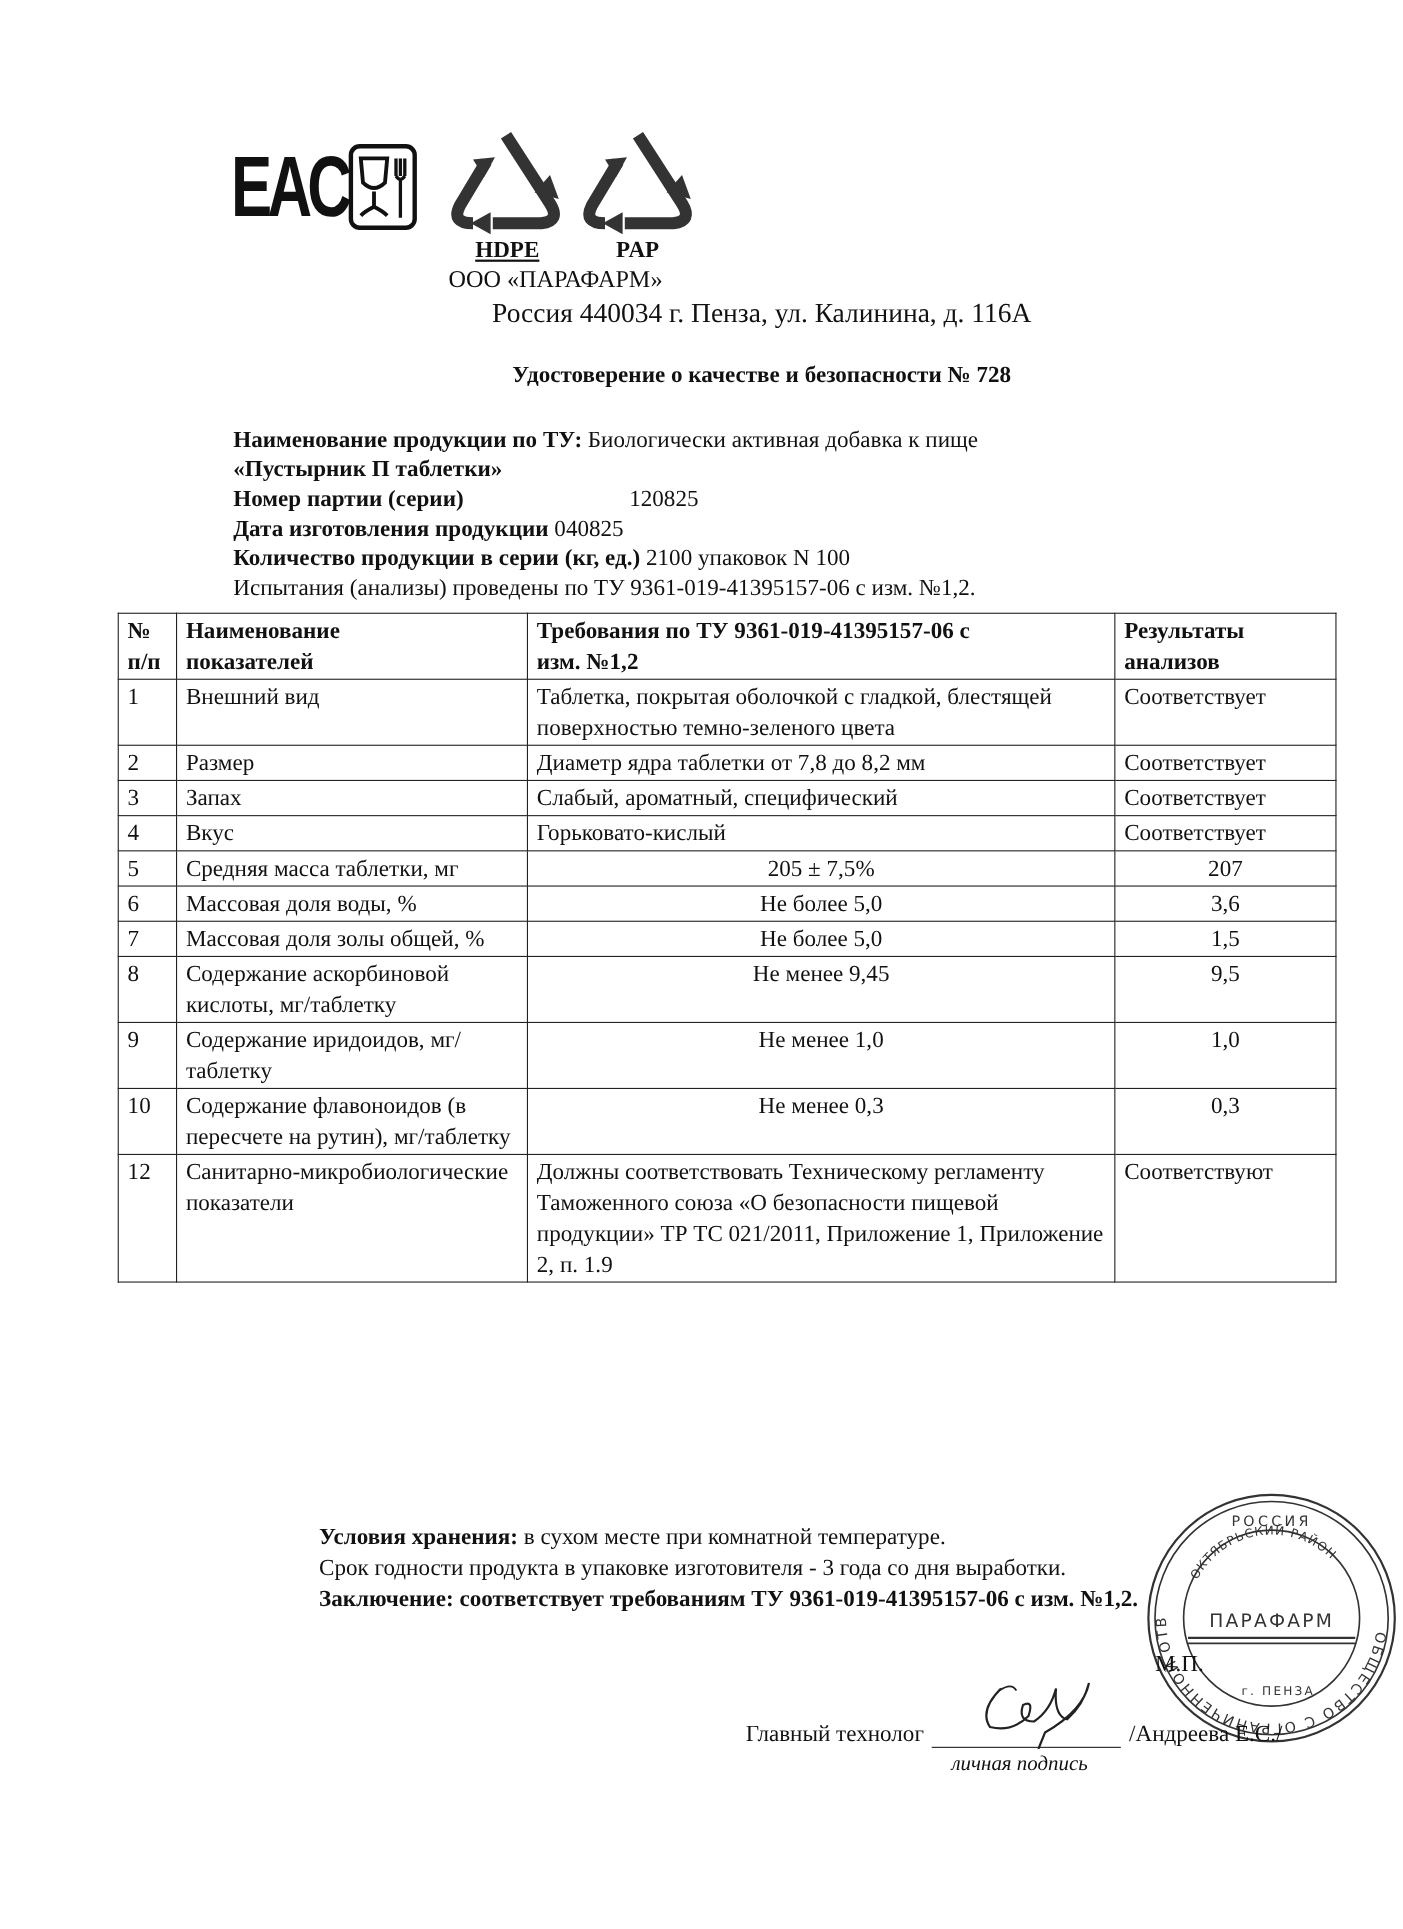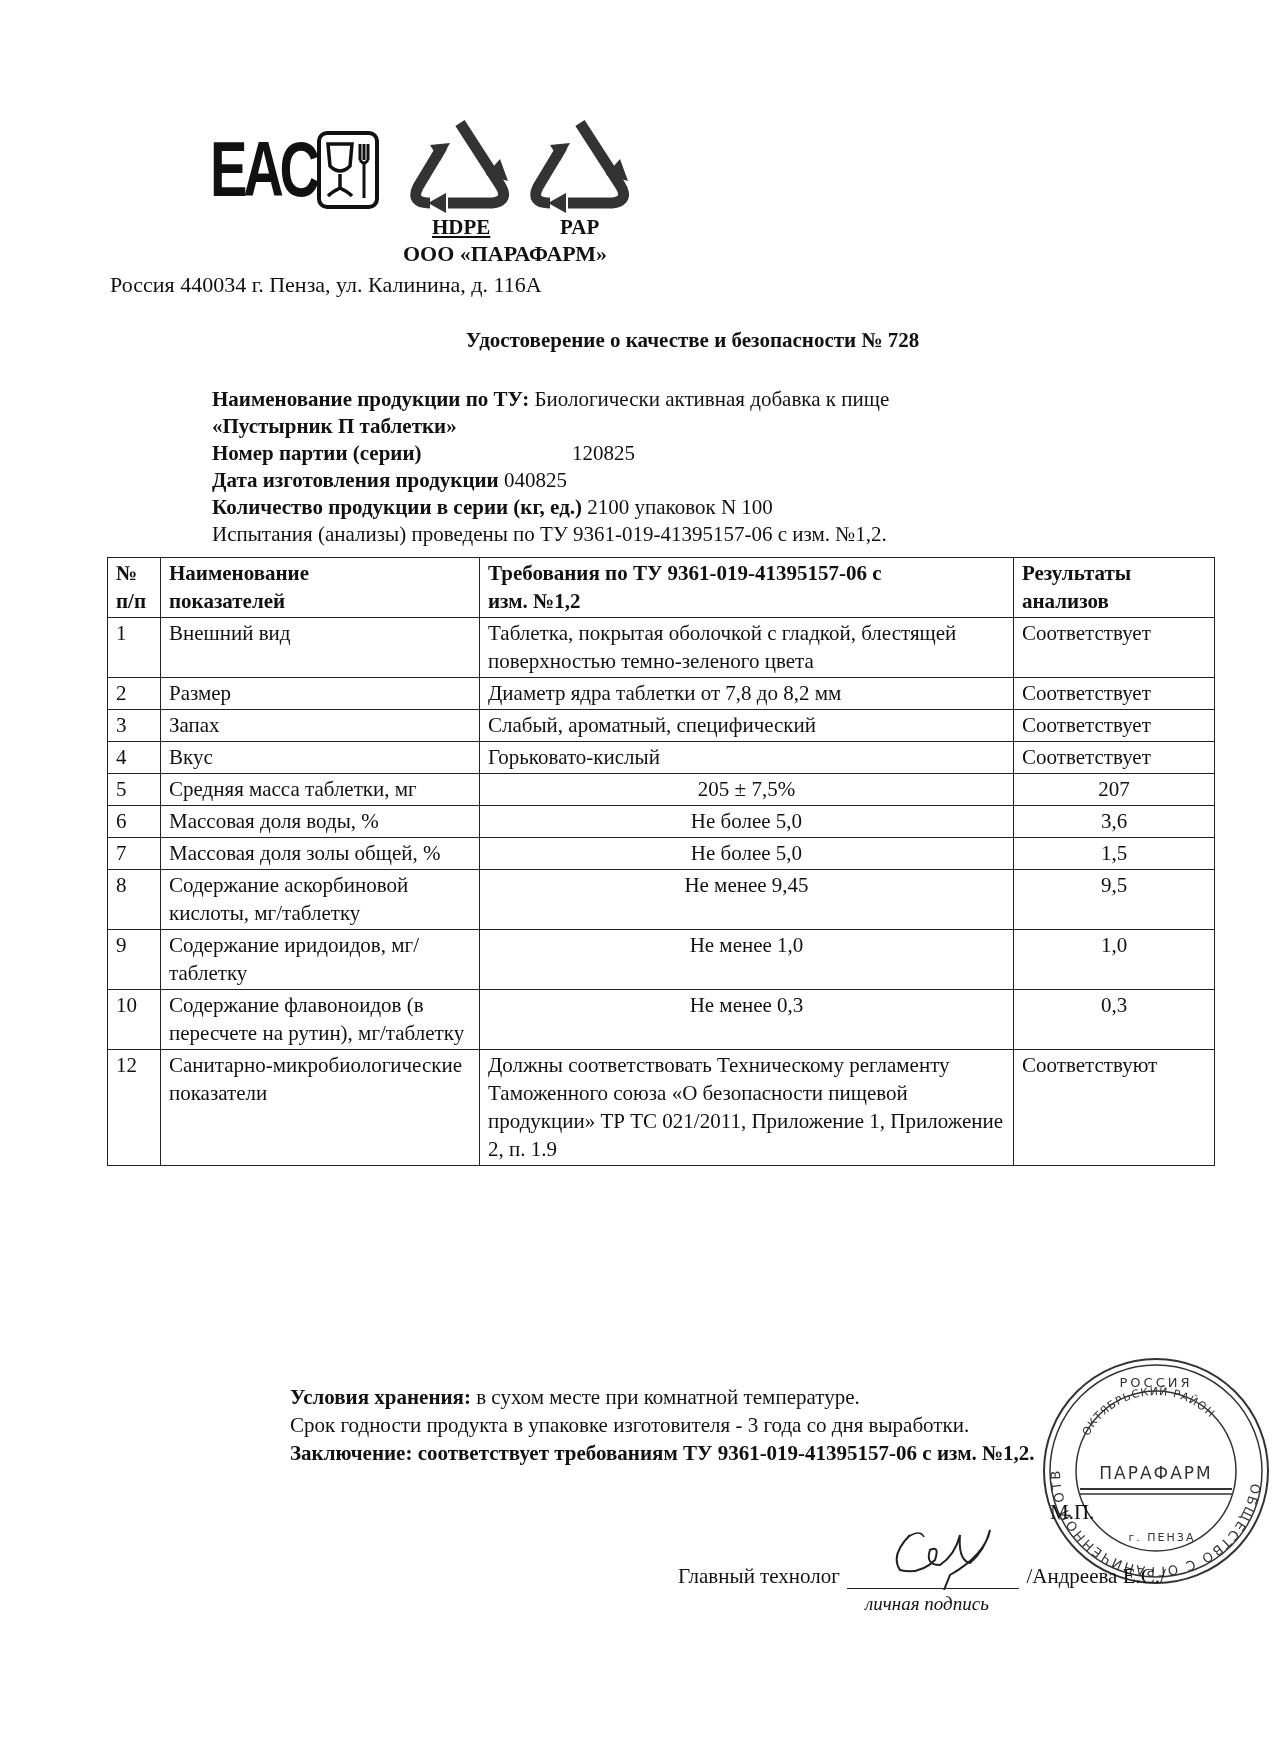--- a/index.html
+++ b/index.html
@@ -2,22 +2,22 @@
 <html><head>
 <meta charset="utf-8">
 <style>
   html, body { margin:0; padding:0; background:#ffffff; }
   body { width:1275px; height:1754px; position:relative; overflow:hidden;
          font-family:"Liberation Serif", "DejaVu Serif", serif; color:#111; }
   .abs { position:absolute; }
   .eac { left:210px; top:130px; font-family:"Liberation Sans", sans-serif; font-weight:bold;
          font-size:78px; letter-spacing:-6px; transform:scaleX(0.72); transform-origin:left top; line-height:1; }
   .recycle-label { font-family:"Liberation Serif", serif; font-weight:bold; font-size:21px; }
-  .company { left:0; width:1010px; top:241px; text-align:center; font-weight:bold; font-size:22px; box-sizing:border-box; }
-  .address { left:0; width:1275px; top:272px; font-size:22px; padding-left:110px; box-sizing:border-box; }
+  .company { left:0; width:1010px; top:241px; text-align:center; font-weight:normal; font-size:22px; box-sizing:border-box; }
+  .address { left:0; width:1275px; top:272px; text-align:center; font-size:25px; padding-left:110px; box-sizing:border-box; }
   .cert-title { left:0; width:1275px; top:328px; text-align:center; font-weight:bold; font-size:21px; padding-left:110px; box-sizing:border-box; }
   .info { left:212px; font-size:21px; line-height:27px; }
   .info b { font-weight:bold; }
   table.results { position:absolute; left:107px; top:557px; width:1108px; border-collapse:collapse; font-size:21px; }
   table.results td { border:1.5px solid #222; vertical-align:top; padding:1px 8px 2px 8px; line-height:28px; }
   table.results td.c-num { width:36px; }
   table.results td.c-name { width:302px; }
   table.results td.c-req { width:517px; }
   table.results td.center { text-align:center; }
   table.results tr.head td { font-weight:bold; }

